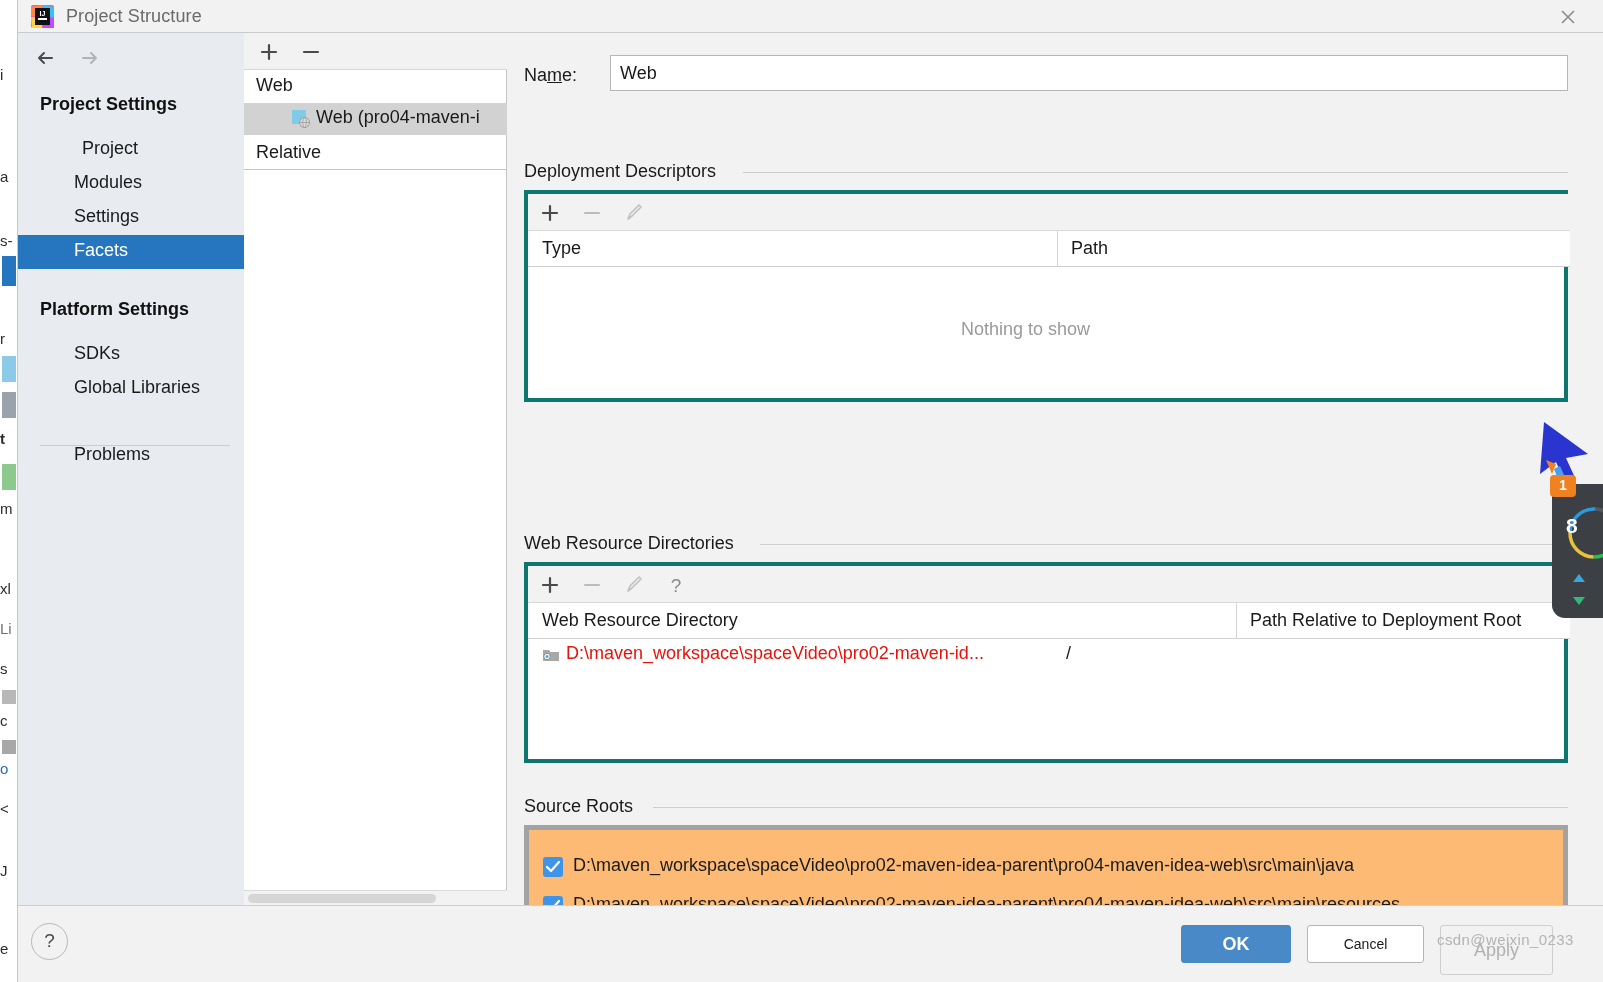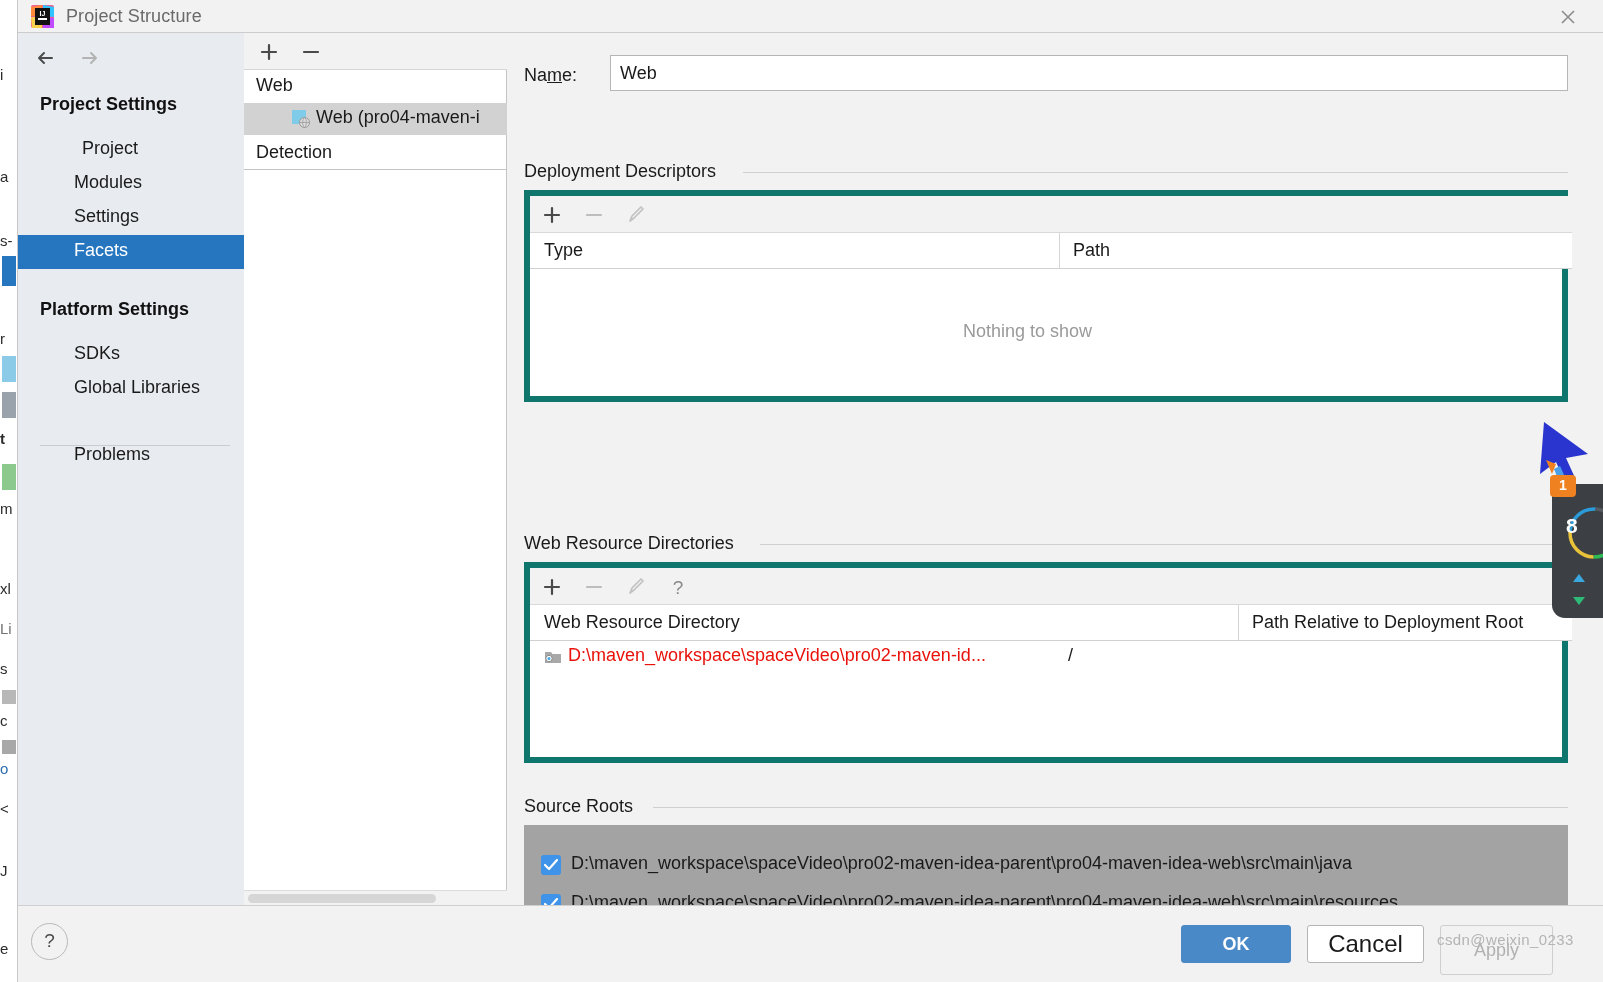--- a/index.html
+++ b/index.html
@@ -242,21 +242,21 @@
     position: absolute;
     height: 1px;
     background: #cfcfcf;
     z-index: 1;
   }
 
   
   .tbl-wrap {
     position: absolute;
     background: #ffffff;
-    border: 6px solid #0f766e;
+    border: 4px solid #0f766e;
     padding-left: 44px;
   }
   .tbl-toolbar {
     position: absolute;
     left: 0; top: 0;
     height: 37px;
     background: #f2f2f2;
     border-bottom: 1px solid #d9d9d9;
   }
   .tbl-head {
@@ -320,22 +320,22 @@
     font-family: "Liberation Sans", sans-serif;
     cursor: pointer;
     white-space: nowrap;
     text-align: center;
   }
   .btn u { text-decoration: underline; }
 
   
   .sr-list {
     position: absolute;
-    background: #a3a3a3;
-    border: 3px solid #a3a3a3;
+    background: #fdba74;
+    border: 5px solid #a3a3a3;
     overflow: hidden;
   }
   .sr-row {
     position: absolute;
     left: 0;
     height: 38px;
   }
   .sr-check {
     position: absolute;
     left: 14px; top: 9px;
@@ -392,21 +392,21 @@
     font-family: "Liberation Sans", sans-serif;
   }
   .btn-cancel {
     position: absolute;
     left: 1289px; top: 19px;
     width: 117px; height: 38px;
     background: #ffffff;
     border: 1px solid #b5b5b5;
     border-radius: 3px;
     color: #1a1a1a;
-    font-size: 24px;
+    font-size: 14px;
     cursor: pointer;
     font-family: "Liberation Sans", sans-serif;
   }
   .btn-apply {
     position: absolute;
     left: 1422px; top: 19px;
     width: 113px; height: 50px;
     background: #f2f2f2;
     border: 1px solid #cfcfcf;
     border-radius: 3px;
@@ -589,21 +589,21 @@
             <circle cx="12.5" cy="12.5" r="5" fill="#dcdcdc" stroke="#9a9a9a" stroke-width="1"></circle>
             <path d="M7.5 12.5 L17.5 12.5 M12.5 7.5 C10 10 10 15 12.5 17.5 M12.5 7.5 C15 10 15 15 12.5 17.5" stroke="#9a9a9a" stroke-width=".8" fill="none"></path>
           </svg>
         </div>
         <div class="label" style="left:72px;">Web (pro04-maven-i</div>
       </div>
 
       <div class="tree-sep"></div>
 
       <div class="tree-row" style="top:105px;">
-        <div class="label" style="left:12px;">Detection</div>
+        <div class="label" style="left:12px;">Relative</div>
       </div>
 
       <div class="tree-hscroll-track">
         <div class="tree-hscroll-thumb"></div>
       </div>
     </div>
 
     <div class="content">
 
       <div class="name-label">Na<u>m</u>e:</div>

